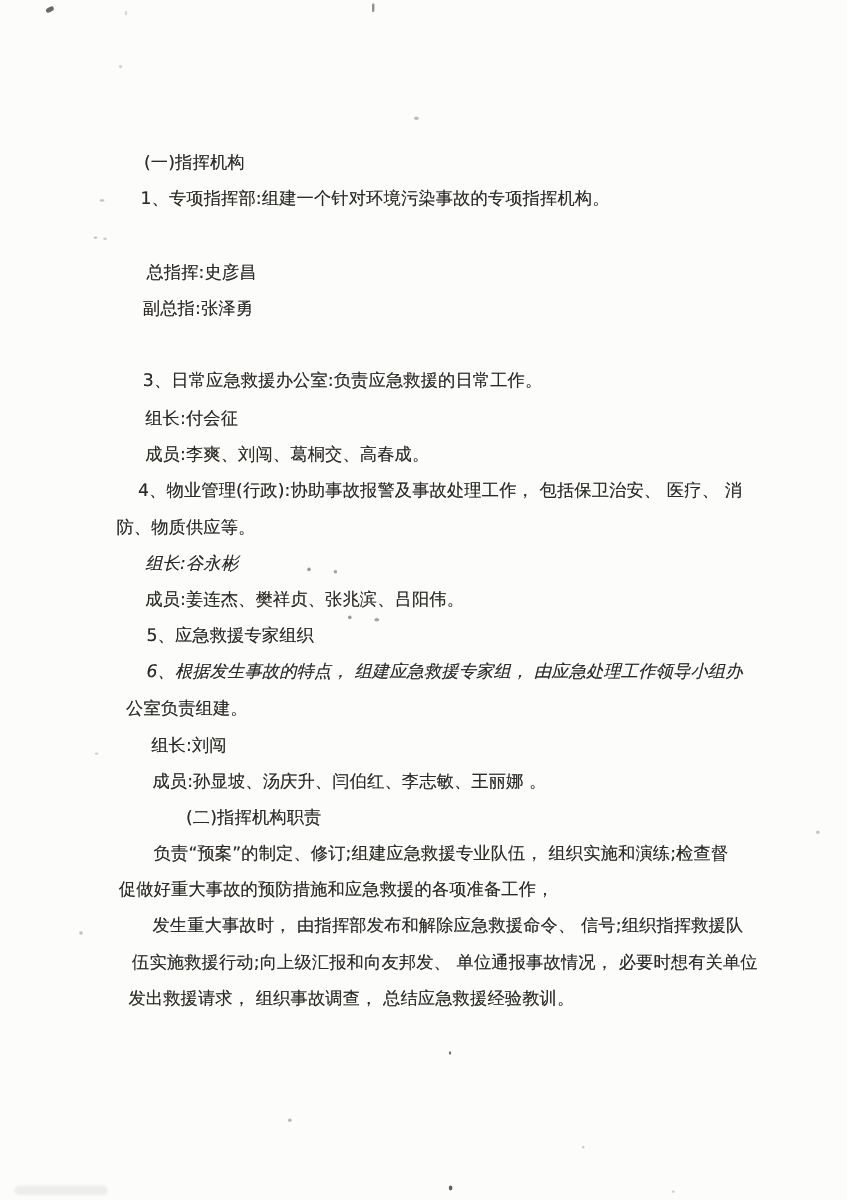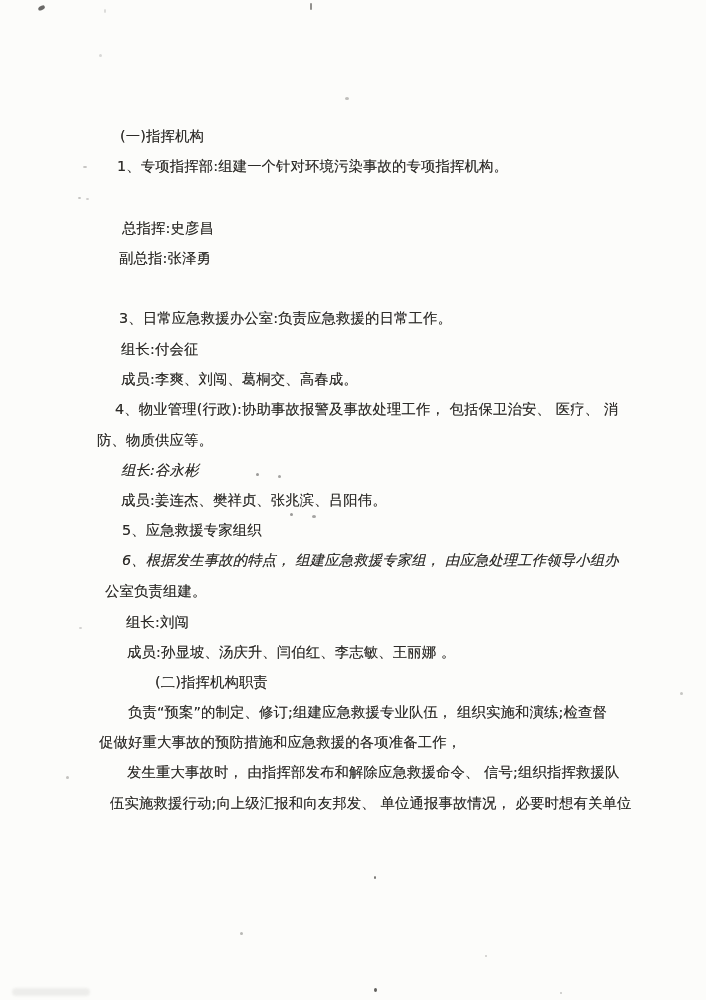--- a/index.html
+++ b/index.html
@@ -57,20 +57,21 @@
   <div class="doc-line" style="left:122px; top:521px;">5、应急救援专家组织</div>
   <div class="doc-line" style="left:122px; top:551px;font-style:italic;">6、根据发生事故的特点， 组建应急救援专家组， 由应急处理工作领导小组办</div>
   <div class="doc-line" style="left:105px; top:582px;">公室负责组建。</div>
   <div class="doc-line" style="left:126px; top:613px;">组长:刘闯</div>
   <div class="doc-line" style="left:127px; top:643px;">成员:孙显坡、汤庆升、闫伯红、李志敏、王丽娜 。</div>
   <div class="doc-line" style="left:127px; top:673px;margin-left:28px;">(二)指挥机构职责</div>
   <div class="doc-line" style="left:128px; top:703px;">负责“预案”的制定、修订;组建应急救援专业队伍， 组织实施和演练;检查督</div>
   <div class="doc-line" style="left:99px;  top:733px;">促做好重大事故的预防措施和应急救援的各项准备工作，</div>
   <div class="doc-line" style="left:127px; top:763px;">发生重大事故时， 由指挥部发布和解除应急救援命令、 信号;组织指挥救援队</div>
   <div class="doc-line" style="left:110px; top:794px;">伍实施救援行动;向上级汇报和向友邦发、 单位通报事故情况， 必要时想有关单位</div>
+  <div class="doc-line" style="left:107px; top:824px;">发出救援请求， 组织事故调查， 总结应急救援经验教训。</div>
 
   <div class="speck" style="left:38px;  top:6px;   width:7px; height:4px; opacity:0.75; transform:rotate(-25deg); border-radius:60% 40% 50% 50%;"></div>
   <div class="speck" style="left:104px; top:9px;   width:2px; height:4px; opacity:0.18;"></div>
   <div class="speck" style="left:310px; top:3px;   width:2px; height:7px; opacity:0.55; border-radius:1px;"></div>
   <div class="speck" style="left:99px;  top:54px;  width:3px; height:3px; opacity:0.18;"></div>
   <div class="speck" style="left:345px; top:97px;  width:4px; height:3px; opacity:0.32;"></div>
   <div class="speck" style="left:83px;  top:166px; width:4px; height:2px; opacity:0.3;"></div>
   <div class="speck" style="left:78px;  top:197px; width:3px; height:2px; opacity:0.3;"></div>
   <div class="speck" style="left:86px;  top:198px; width:3px; height:2px; opacity:0.24;"></div>
   <div class="speck" style="left:256px; top:473px; width:3px; height:3px; opacity:0.5;"></div>

